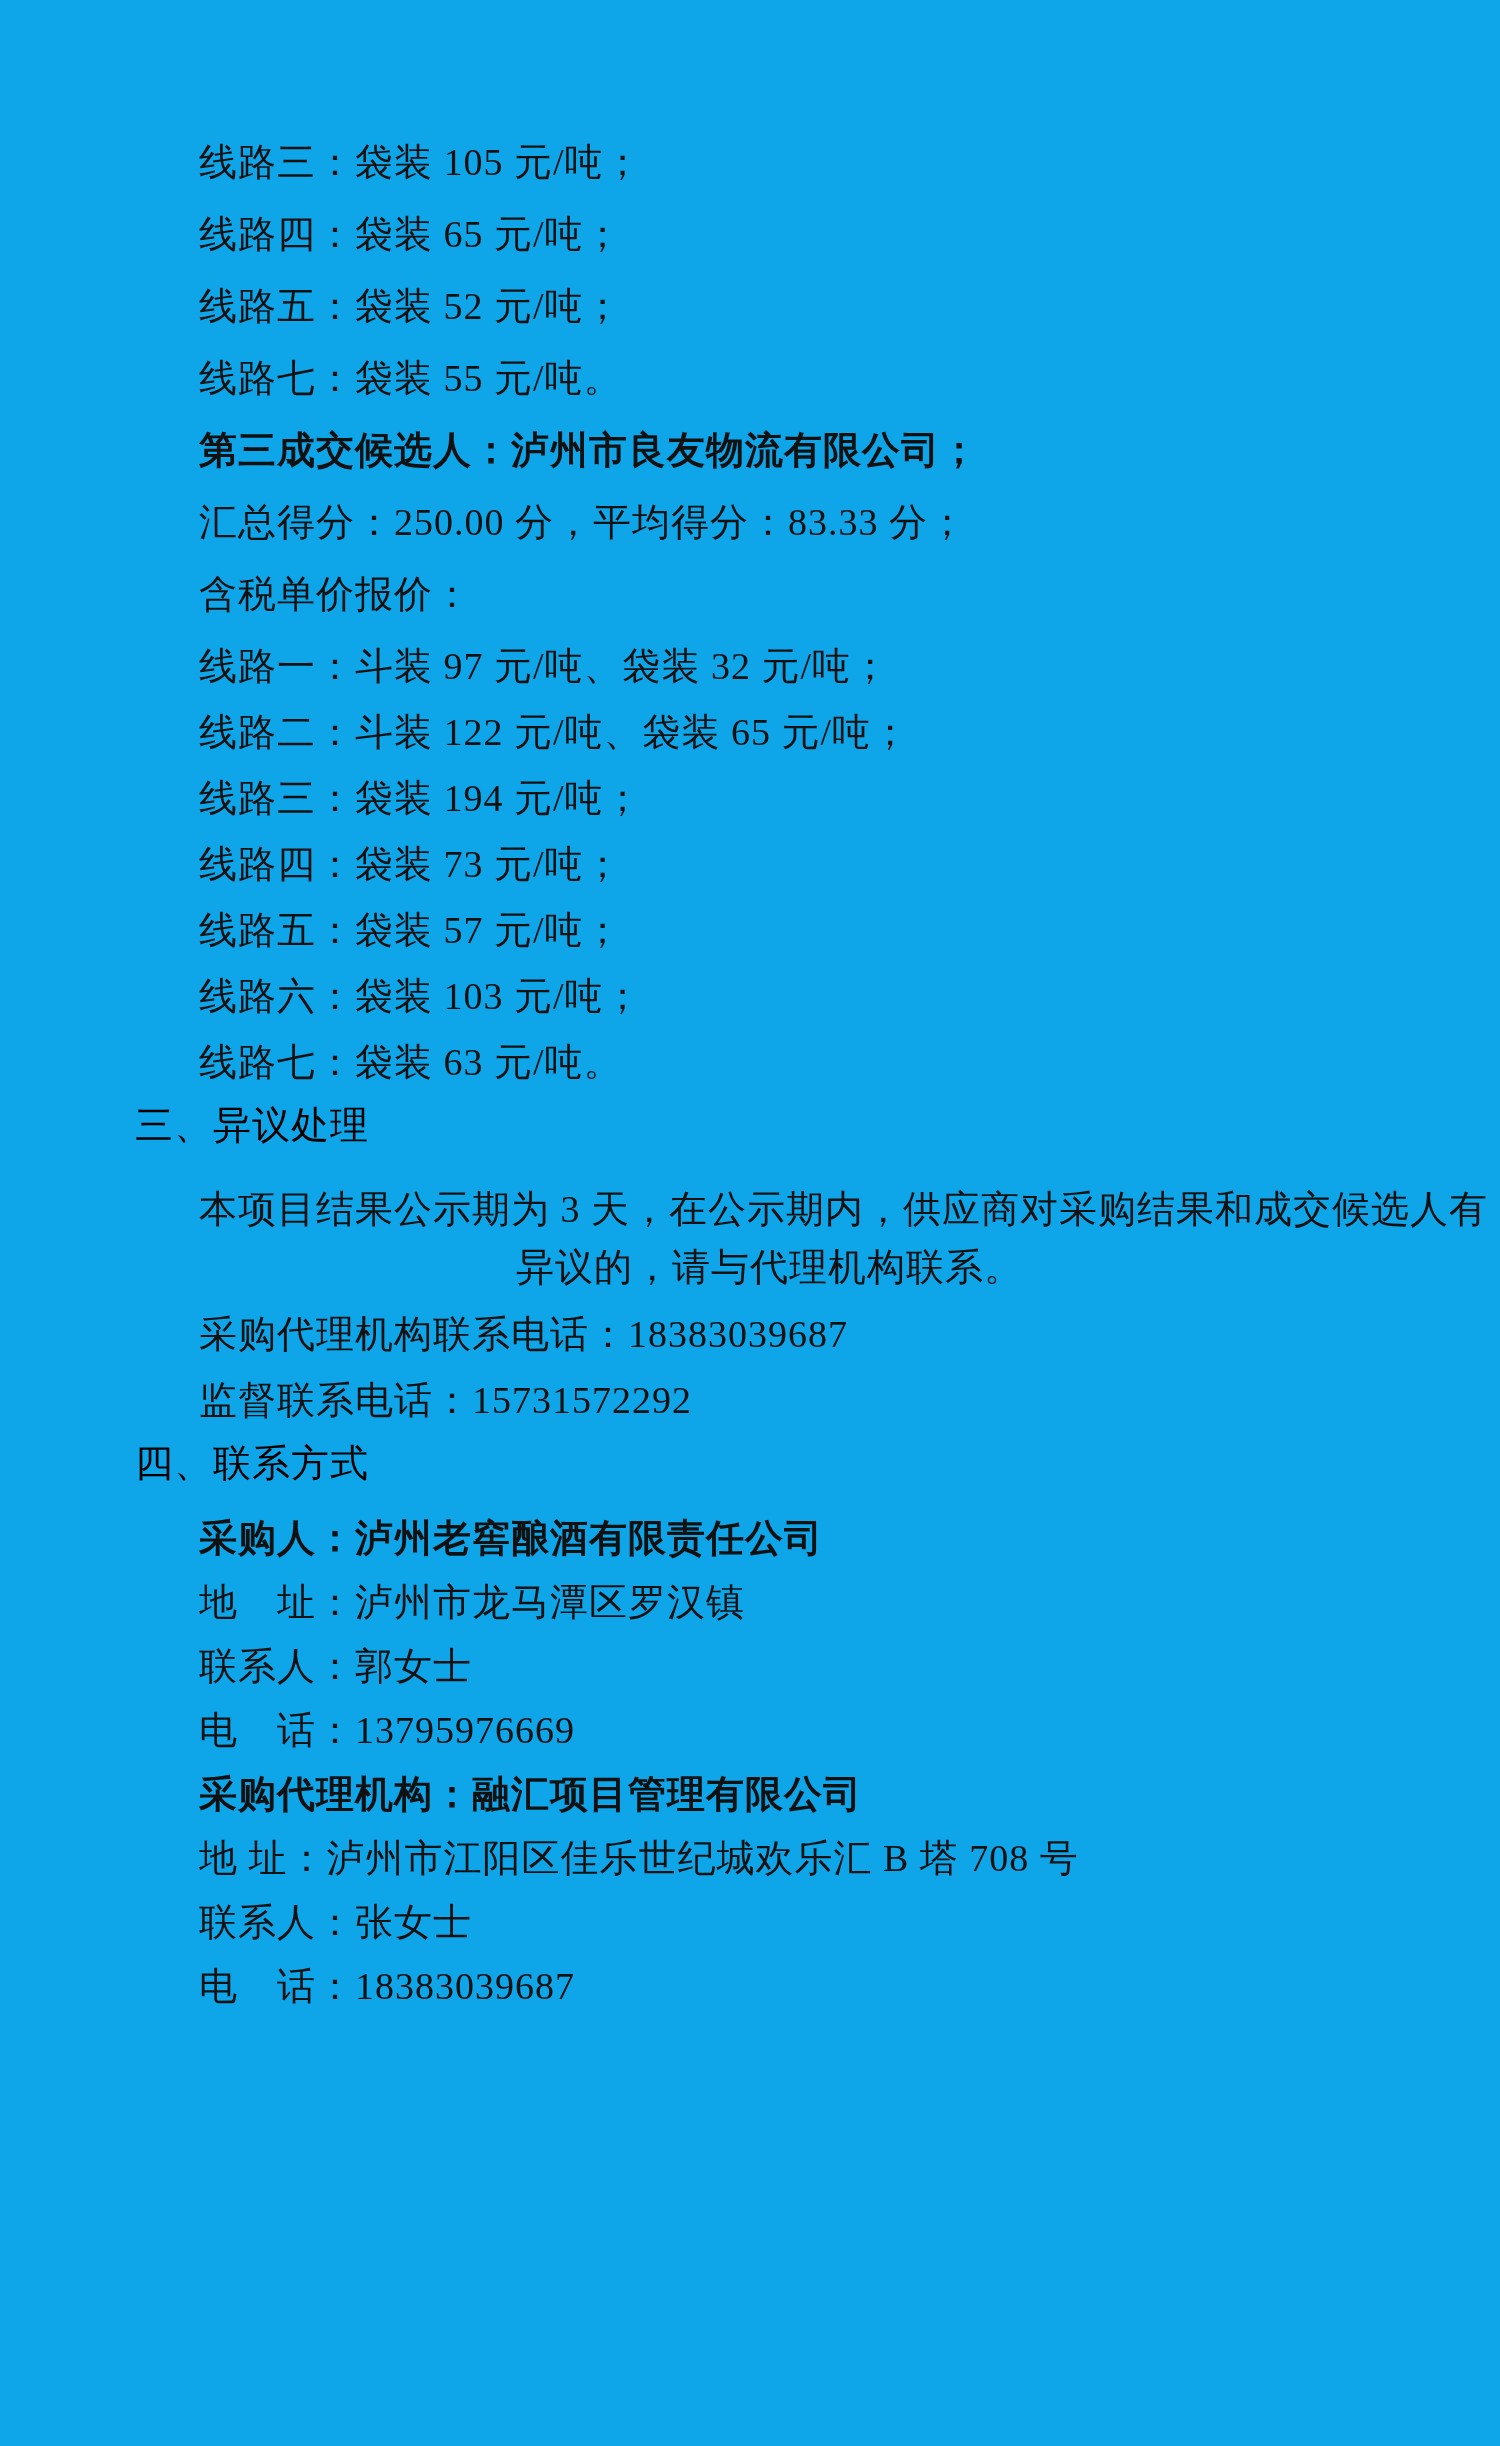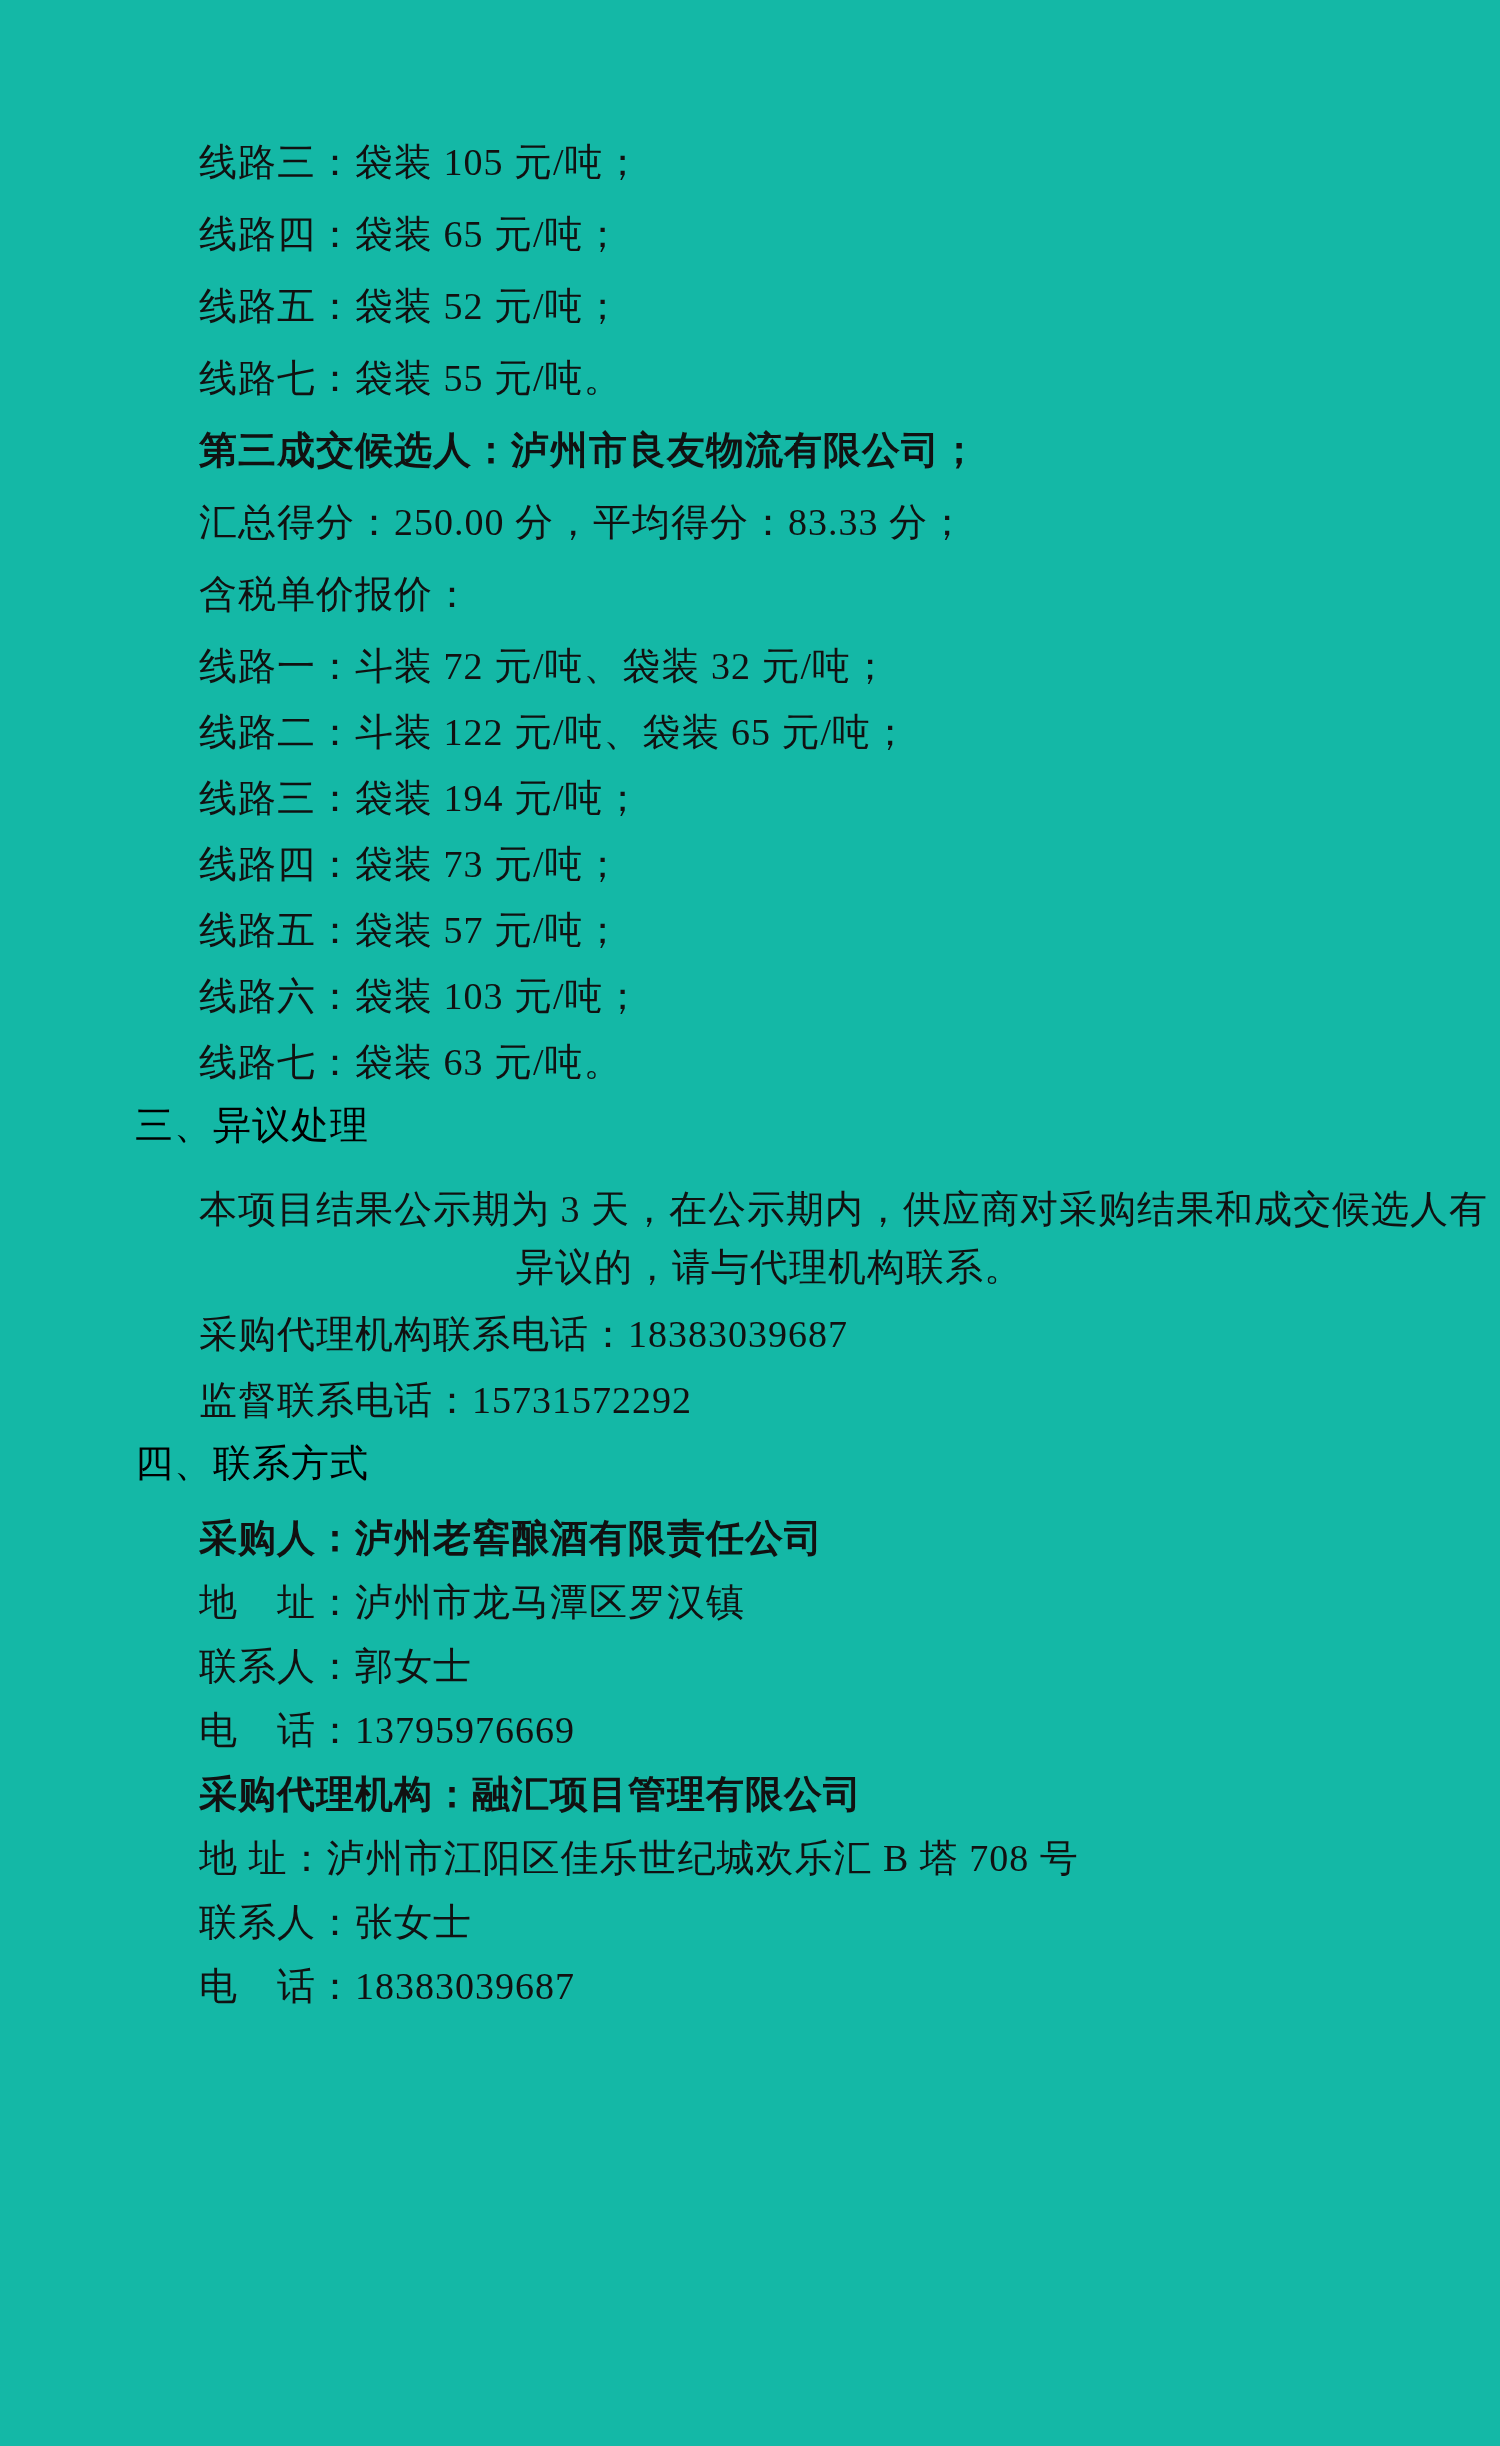--- a/index.html
+++ b/index.html
@@ -1,21 +1,21 @@
 <!DOCTYPE html>
 <html><head>
 <meta charset="utf-8">
 <style>
   html, body { margin: 0; padding: 0; background: #ffffff; }
   .page {
     position: relative;
     width: 1500px;
     height: 2446px;
     margin: 0 auto;
-    background: #14b8a6;
+    background: #0ea5e9;
     color: #111111;
     font-family: "Liberation Serif", "DejaVu Serif", serif;
     box-sizing: border-box;
     padding: 126px 96px 0 135px;
     overflow: hidden;
   }
   .page p {
     margin: 0;
     font-size: 38px;
     white-space: nowrap;
@@ -53,21 +53,21 @@
     <p class="lh72 indent">线路四：袋装 65 元/吨；</p>
     <p class="lh72 indent">线路五：袋装 52 元/吨；</p>
     <p class="lh72 indent">线路七：袋装 55 元/吨。</p>
   </div>
 
   <div>
     <p class="lh72 indent bold">第三成交候选人：泸州市良友物流有限公司；</p>
     <p class="lh72 indent">汇总得分：250.00 分，平均得分：83.33 分；</p>
     <p class="lh72 indent">含税单价报价：</p>
     <div class="quote-block">
-      <p class="lh66 indent">线路一：斗装 72 元/吨、袋装 32 元/吨；</p>
+      <p class="lh66 indent">线路一：斗装 97 元/吨、袋装 32 元/吨；</p>
       <p class="lh66 indent">线路二：斗装 122 元/吨、袋装 65 元/吨；</p>
       <p class="lh66 indent">线路三：袋装 194 元/吨；</p>
       <p class="lh66 indent">线路四：袋装 73 元/吨；</p>
       <p class="lh66 indent">线路五：袋装 57 元/吨；</p>
       <p class="lh66 indent">线路六：袋装 103 元/吨；</p>
       <p class="lh66 indent">线路七：袋装 63 元/吨。</p>
     </div>
   </div>
 
   <div>

